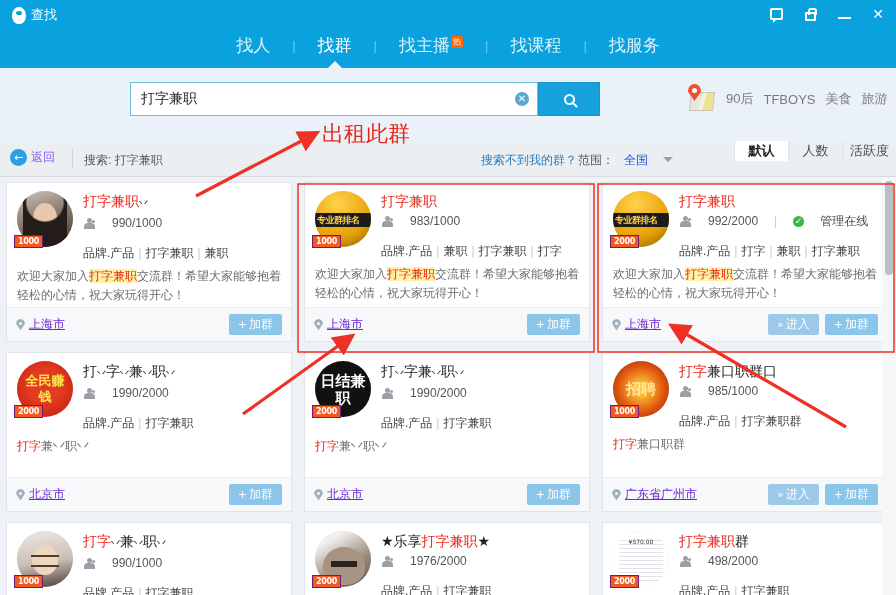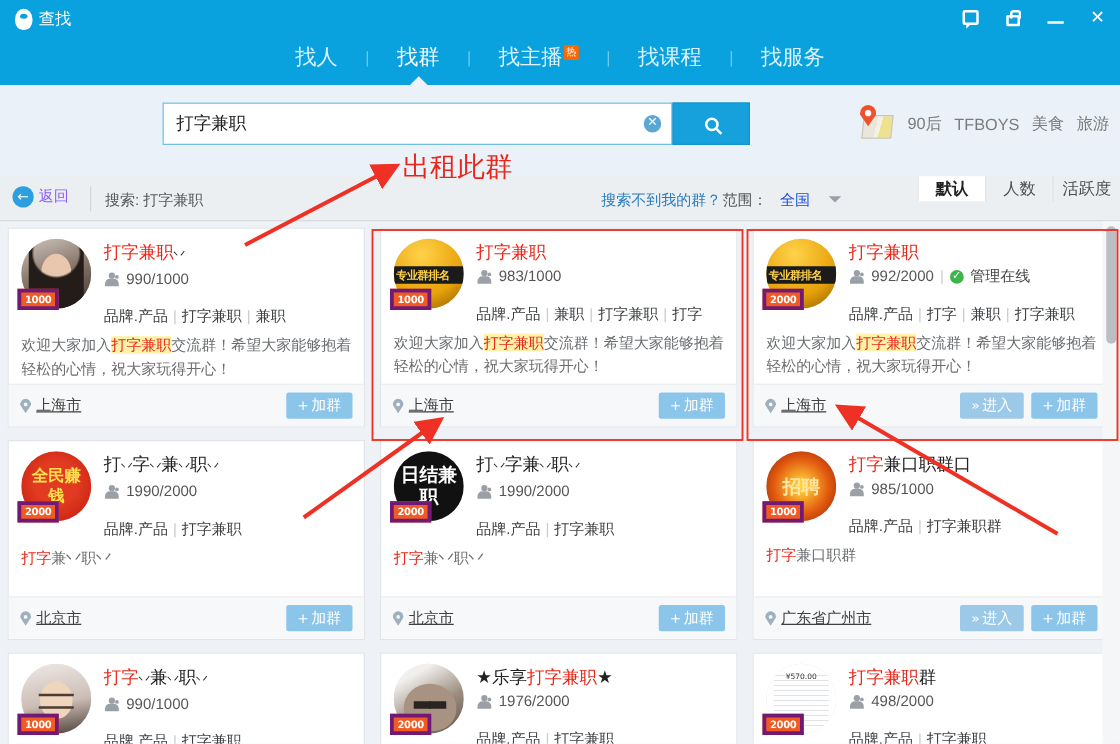--- a/index.html
+++ b/index.html
@@ -205,30 +205,30 @@
   .card-top { display: flex; gap: 10px; }
   .avatar-wrap { position: relative; width: 56px; height: 56px; flex: 0 0 56px; }
   .avatar {
     width: 56px; height: 56px; border-radius: 50%; overflow: hidden;
     position: relative; background: #ddd;
   }
   .cap-badge {
     position: absolute; left: -3px; bottom: -1px;
     background: #f15a22; color: #fff;
     font-size: 8px; line-height: 11px; padding: 0 3px;
-    border: 3px solid #701a75; font-family: "DejaVu Sans", sans-serif;
+    border: 1px solid #701a75; font-family: "DejaVu Sans", sans-serif;
     font-weight: bold; letter-spacing: -0.3px;
   }
   .card-info { flex: 1; min-width: 0; padding-top: 1px; }
   .gtitle { font-size: 14px; line-height: 18px; white-space: nowrap; }
   .gtitle .hl { color: #e8271a; }
   .gtitle .dk { color: #222; }
   .gtitle .sm { font-size: 9px; color: #222; }
   .meta-row {
-    display: flex; align-items: center; gap: 5px;
+    display: flex; align-items: center; gap: 16px;
     font-size: 12px; color: #555; margin-top: 4px; line-height: 15px;
   }
   .ppl-ico {
     width: 13px; height: 11px; position: relative; flex: 0 0 13px;
   }
   .ppl-ico::before {
     content: ""; position: absolute; left: 4px; top: 0;
     width: 5px; height: 5px; border-radius: 50%; background: #9aa0a6;
     box-shadow: 4px 1px 0 -1px #9aa0a6;
   }
@@ -266,21 +266,21 @@
   .pin-ico {
     width: 9px; height: 12px; background: #9fb0bd;
     clip-path: polygon(50% 100%, 0 42%, 0 0, 100% 0, 100% 42%);
     border-radius: 50% 50% 0 0 / 45% 45% 0 0; position: relative;
   }
   .pin-ico::after {
     content: ""; position: absolute; left: 3px; top: 3px;
     width: 3px; height: 3px; background: #f7f8f9; border-radius: 50%;
   }
   .loc-txt {
-    font-size: 12px; color: #404040; text-decoration: underline; cursor: pointer;
+    font-size: 12px; color: #6d28d9; text-decoration: underline; cursor: pointer;
   }
   .foot-btns { margin-left: auto; display: flex; gap: 6px; }
   .btn-enter, .btn-join {
     background: #8cc5ea; color: #fff; font-size: 12px;
     padding: 3px 9px; border-radius: 2px; cursor: pointer;
     display: flex; align-items: center; gap: 2px; line-height: 15px;
   }
   .btn-enter { background: #9cc9e8; }
   .btn-join { background: #8cc5ea; }
   .bsym { font-family: "DejaVu Sans", sans-serif; font-size: 11px; }

